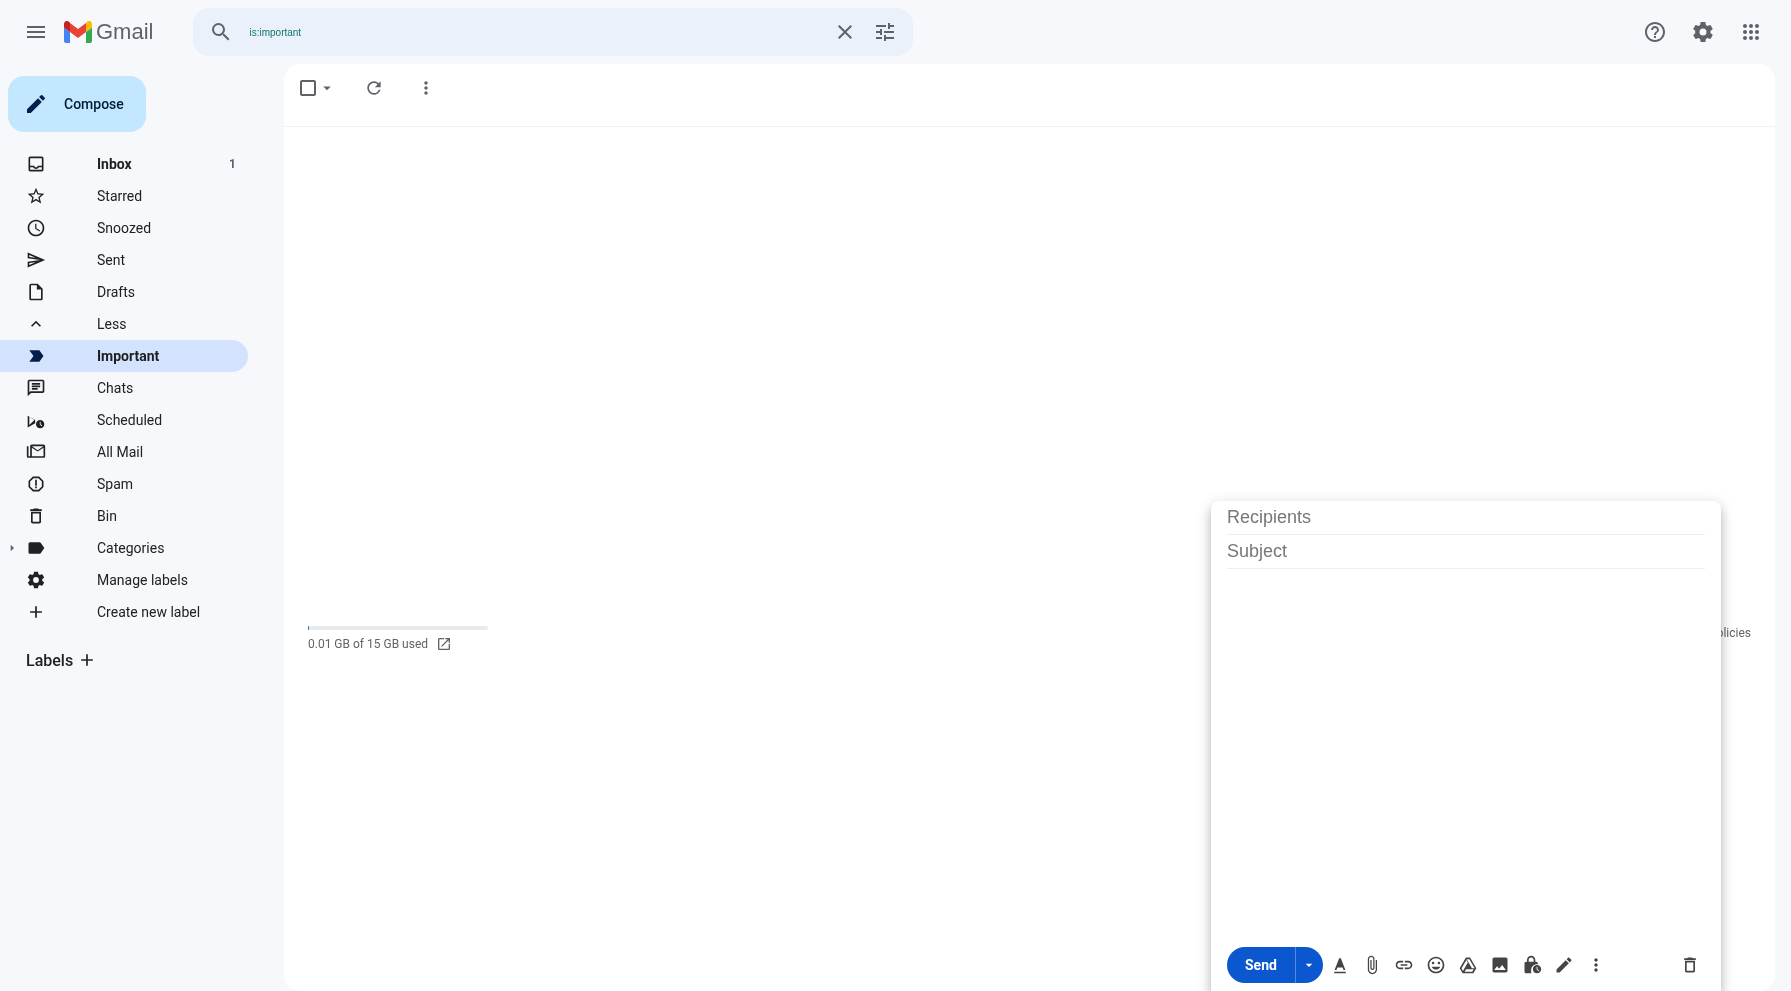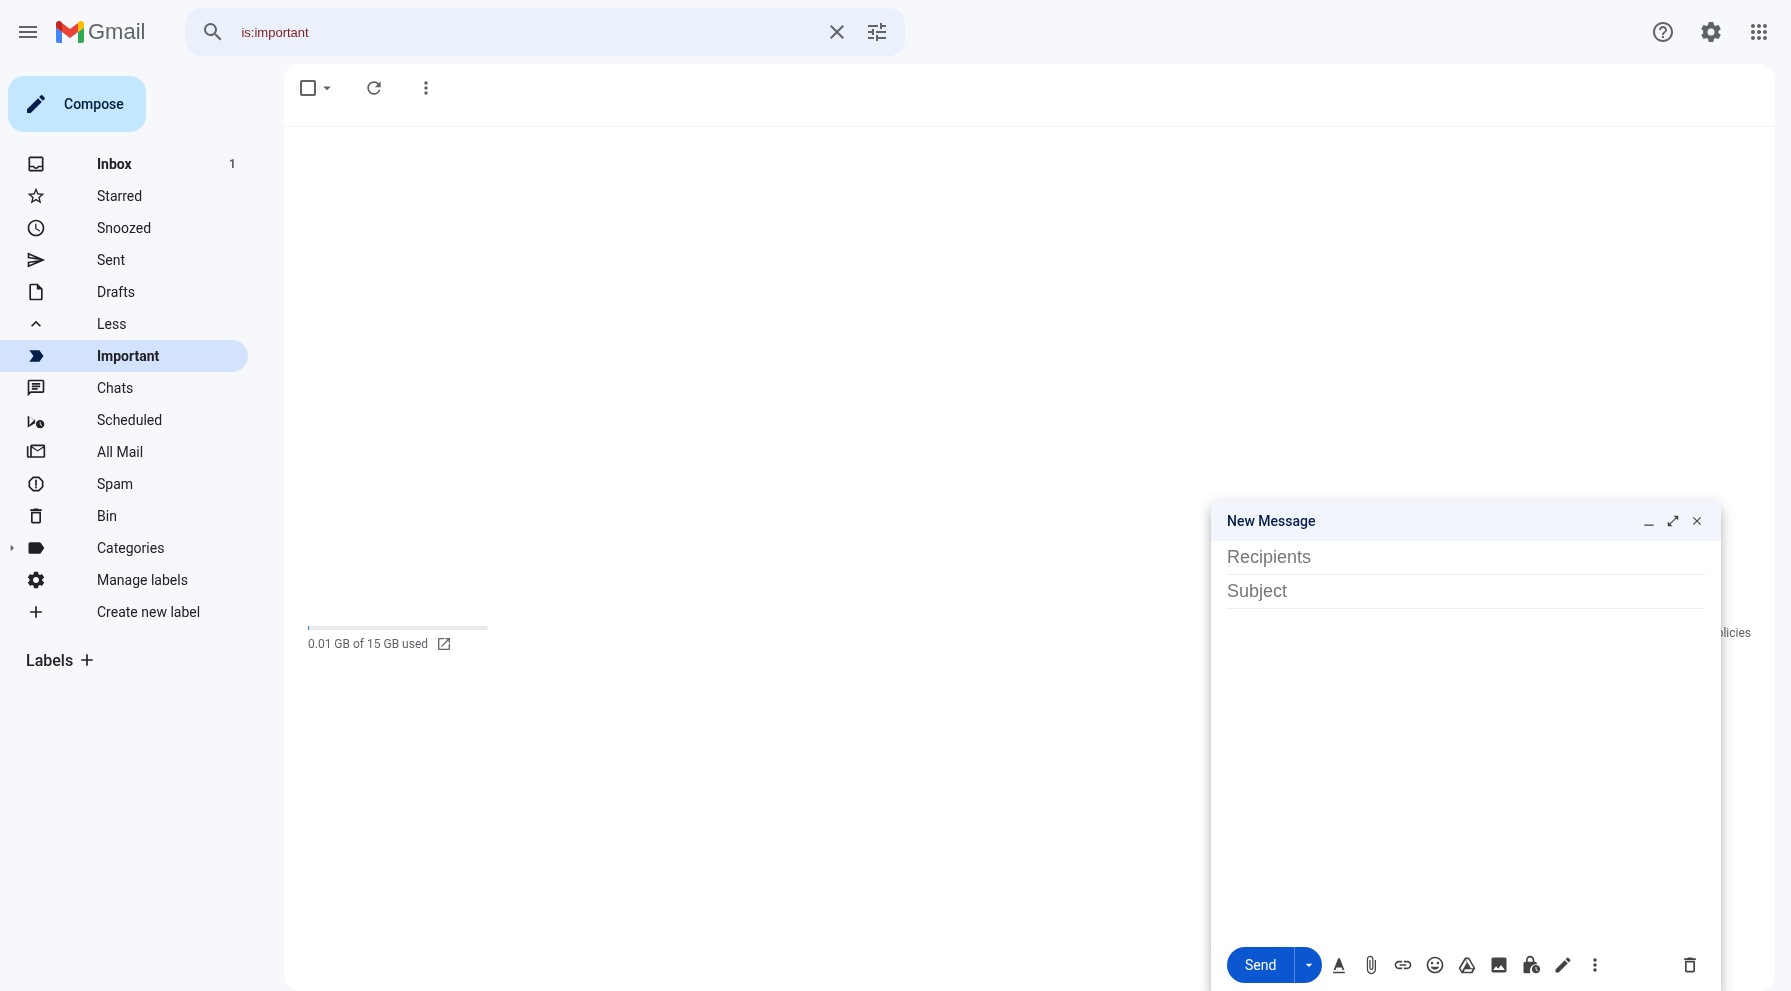--- a/index.html
+++ b/index.html
@@ -4,20 +4,21 @@
 <style>
   * { box-sizing: border-box; margin: 0; padding: 0; }
   html, body { height: 100%; font-family: 'Google Sans', Roboto, Arial, sans-serif; background: #f6f8fc; overflow: hidden; }
   body { width: 1791px; height: 991px; position: relative; }
 
   
   .header {
     height: 64px;
     display: flex;
     align-items: center;
+    padding: 8px;
     background: #f6f8fc;
   }
   .menu-btn {
     width: 48px; height: 48px; display: flex; align-items: center; justify-content: center;
     border-radius: 50%; cursor: pointer; margin: 0 4px;
   }
   .logo { display: flex; align-items: center; cursor: pointer; padding-right: 30px; }
   .logo-text { font-size: 22px; color: #5f6368; margin-left: 4px; font-family: 'Product Sans', Arial, sans-serif; }
   .search-bar {
     background: #eaf1fb;
@@ -31,24 +32,24 @@
     margin-left: 10px;
   }
   .search-icon-btn, .clear-btn, .tune-btn {
     width: 40px; height: 40px; display: flex; align-items: center; justify-content: center;
     border-radius: 50%; cursor: pointer;
   }
   .search-input {
     flex: 1;
     border: none;
     background: transparent;
-    font-size: 13px;
+    font-size: 10px;
     outline: none;
     padding: 0 8px;
-    color: #7f1d1d;
+    color: #0f766e;
   }
   .header-right {
     margin-left: auto;
     display: flex;
     align-items: center;
     padding-right: 8px;
   }
   .header-right .icon-btn {
     width: 40px; height: 40px; display: flex; align-items: center; justify-content: center;
     border-radius: 50%; cursor: pointer; margin: 0 4px;
@@ -205,21 +206,21 @@
     display: flex;
     align-items: center;
     padding: 0 16px;
     gap: 2px;
   }
   .send-btn {
     display: flex; align-items: center;
     background: #0b57d0; color: #fff; border-radius: 18px; height: 36px;
     overflow: hidden; cursor: pointer;
   }
-  .send-main { padding: 0 18px; font-size: 14px; font-weight: 400; display:flex; align-items:center; height:100%; }
+  .send-main { padding: 0 18px; font-size: 14px; font-weight: 700; display:flex; align-items:center; height:100%; }
   .send-dd { width: 28px; height: 100%; border-left: 1px solid rgba(255,255,255,0.3); display:flex; align-items:center; justify-content:center; }
   .cw-tool {
     width: 30px; height: 30px; display:flex; align-items:center; justify-content:center;
     cursor: pointer; border-radius: 4px; color: #444;
   }
   .cw-footer .spacer { flex: 1; }
 
   svg { display: block; }
 </style>
 </head>
@@ -464,38 +465,20 @@
         <span> · </span>
         <a>Privacy</a>
         <span> · </span>
         <a>Programme Policies</a>
       </div>
     </div>
   </div>
 </div>
 
 <div class="compose-window">
-  <div class="cw-header">
-    <span class="title">New Message</span>
-    <div class="win-btn">
-      <svg width="14" height="14" viewBox="0 0 24 24" fill="#444">
-          <path d="M4 18h16v2H4z"></path>
-        </svg>
-    </div>
-    <div class="win-btn">
-      <svg width="14" height="14" viewBox="0 0 24 24" fill="#444">
-          <path d="M21 11V3h-8l3.29 3.29-10 10L3 13v8h8l-3.29-3.29 10-10z"></path>
-        </svg>
-    </div>
-    <div class="win-btn">
-      <svg width="14" height="14" viewBox="0 0 24 24" fill="#444">
-          <path d="M19 6.41 17.59 5 12 10.59 6.41 5 5 6.41 10.59 12 5 17.59 6.41 19 12 13.41 17.59 19 19 17.59 13.41 12z"></path>
-        </svg>
-    </div>
-  </div>
   <div class="cw-field">
     <input placeholder="Recipients" style="">
   </div>
   <div class="cw-field">
     <input placeholder="Subject" style="">
   </div>
   <div class="cw-body" contenteditable="true" style=""></div>
   <div class="cw-footer">
     <div class="send-btn">
       <div class="send-main">Send</div>

